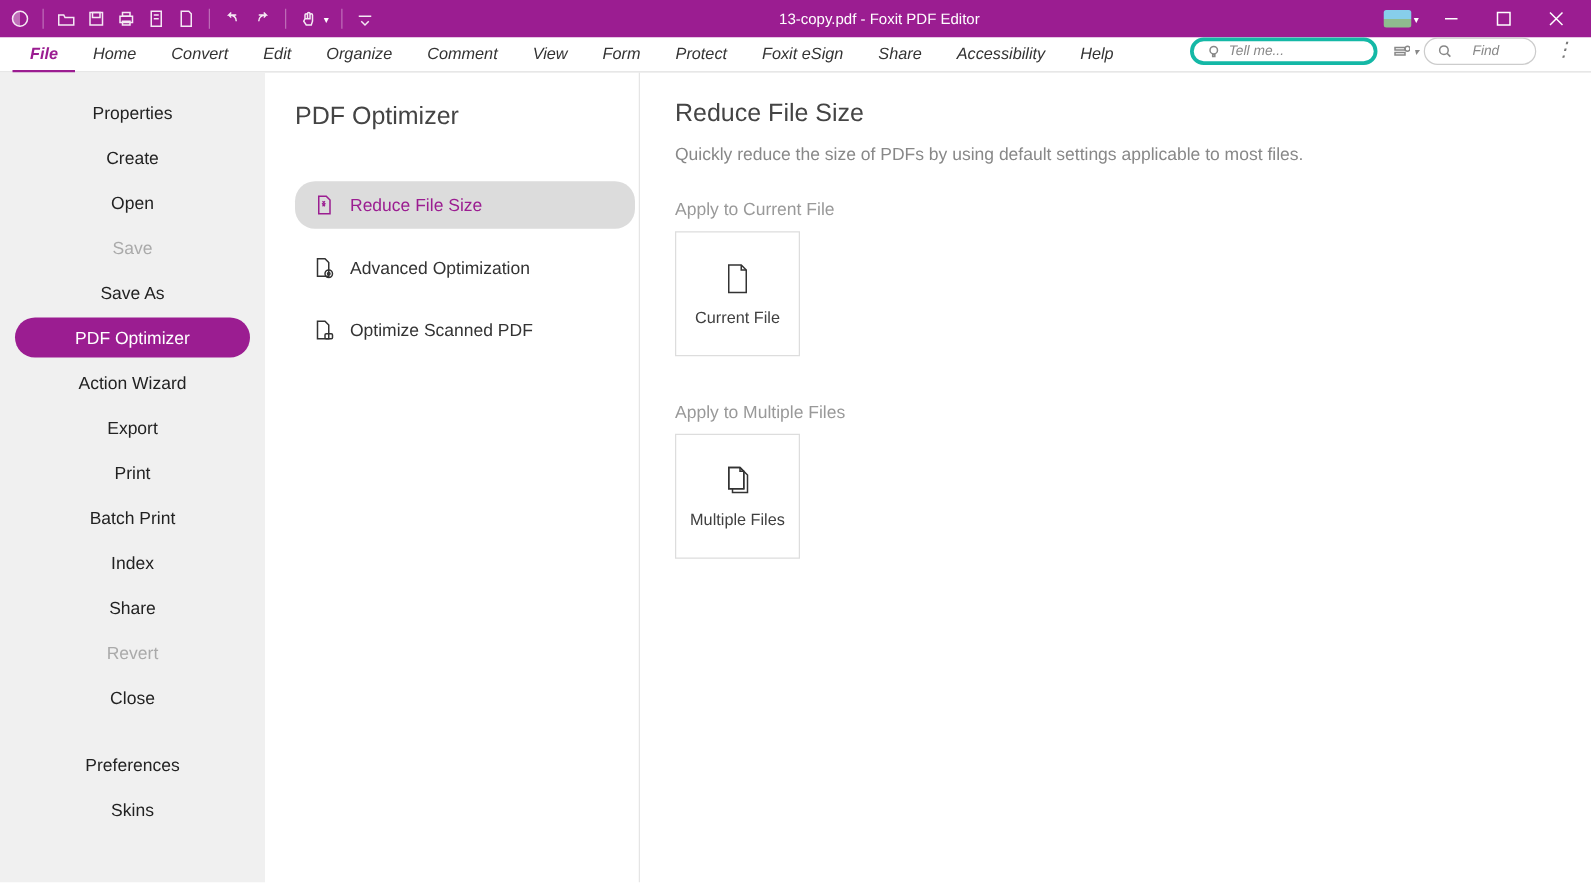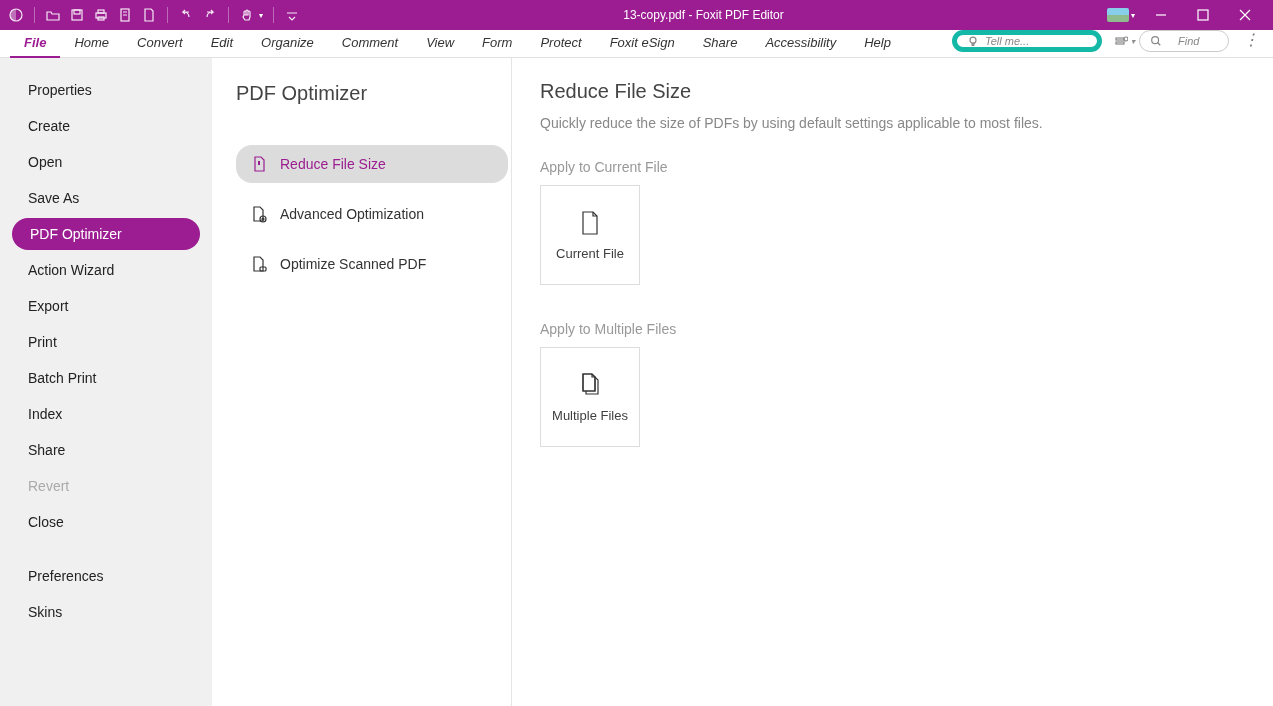--- a/index.html
+++ b/index.html
@@ -42,37 +42,38 @@
   cursor: pointer;
 }
 .ribbon-tab.active {
   color: #9b1d91;
   font-weight: 600;
   border-bottom: 2px solid #9b1d91;
 }
 .ribbon-spacer { flex: 1; }
 .tellme {
   display: flex; align-items: center; gap: 6px;
-  border: 5px solid #14b8a6; border-radius: 12px;
+  border: 3px solid #14b8a6; border-radius: 12px;
   height: 22px; padding: 0 10px; width: 150px;
   font-size: 11px; color: #888;
 }
 .search-ctrl { display: flex; align-items: center; gap: 4px; margin-left: 12px; }
 .findbox { display: flex; align-items: center; gap: 16px; border: 1px solid #ccc; border-radius: 12px; height: 22px; padding: 0 10px; width: 90px; font-size: 11px; color: #888; }
 .more-btn { margin-left: 10px; color: #777; font-size: 16px; cursor: pointer; padding: 0 4px; }
 
 .body-area {
   display: flex;
   height: calc(100% - 58px);
 }
 
 .sidebar {
   width: 212px;
   background: #f0f0f0;
   padding-top: 14px;
+  text-align: center;
 }
 .side-item {
   display: block;
   padding: 10px 28px;
   font-size: 14px;
   color: #222;
   cursor: pointer;
 }
 .side-item.disabled { color: #aaa; cursor: default; }
 .side-item.active {
@@ -258,20 +259,21 @@
   </div>
   <div class="more-btn">⋮</div>
 </div>
 
 <div class="body-area">
 
   <div class="sidebar">
     <div class="side-item">Properties</div>
     <div class="side-item">Create</div>
     <div class="side-item">Open</div>
+    <div class="side-item disabled">Save</div>
     <div class="side-item">Save As</div>
     <div class="side-item active">PDF Optimizer</div>
     <div class="side-item">Action Wizard</div>
     <div class="side-item">Export</div>
     <div class="side-item">Print</div>
     <div class="side-item">Batch Print</div>
     <div class="side-item">Index</div>
     <div class="side-item">Share</div>
     <div class="side-item disabled">Revert</div>
     <div class="side-item">Close</div>

